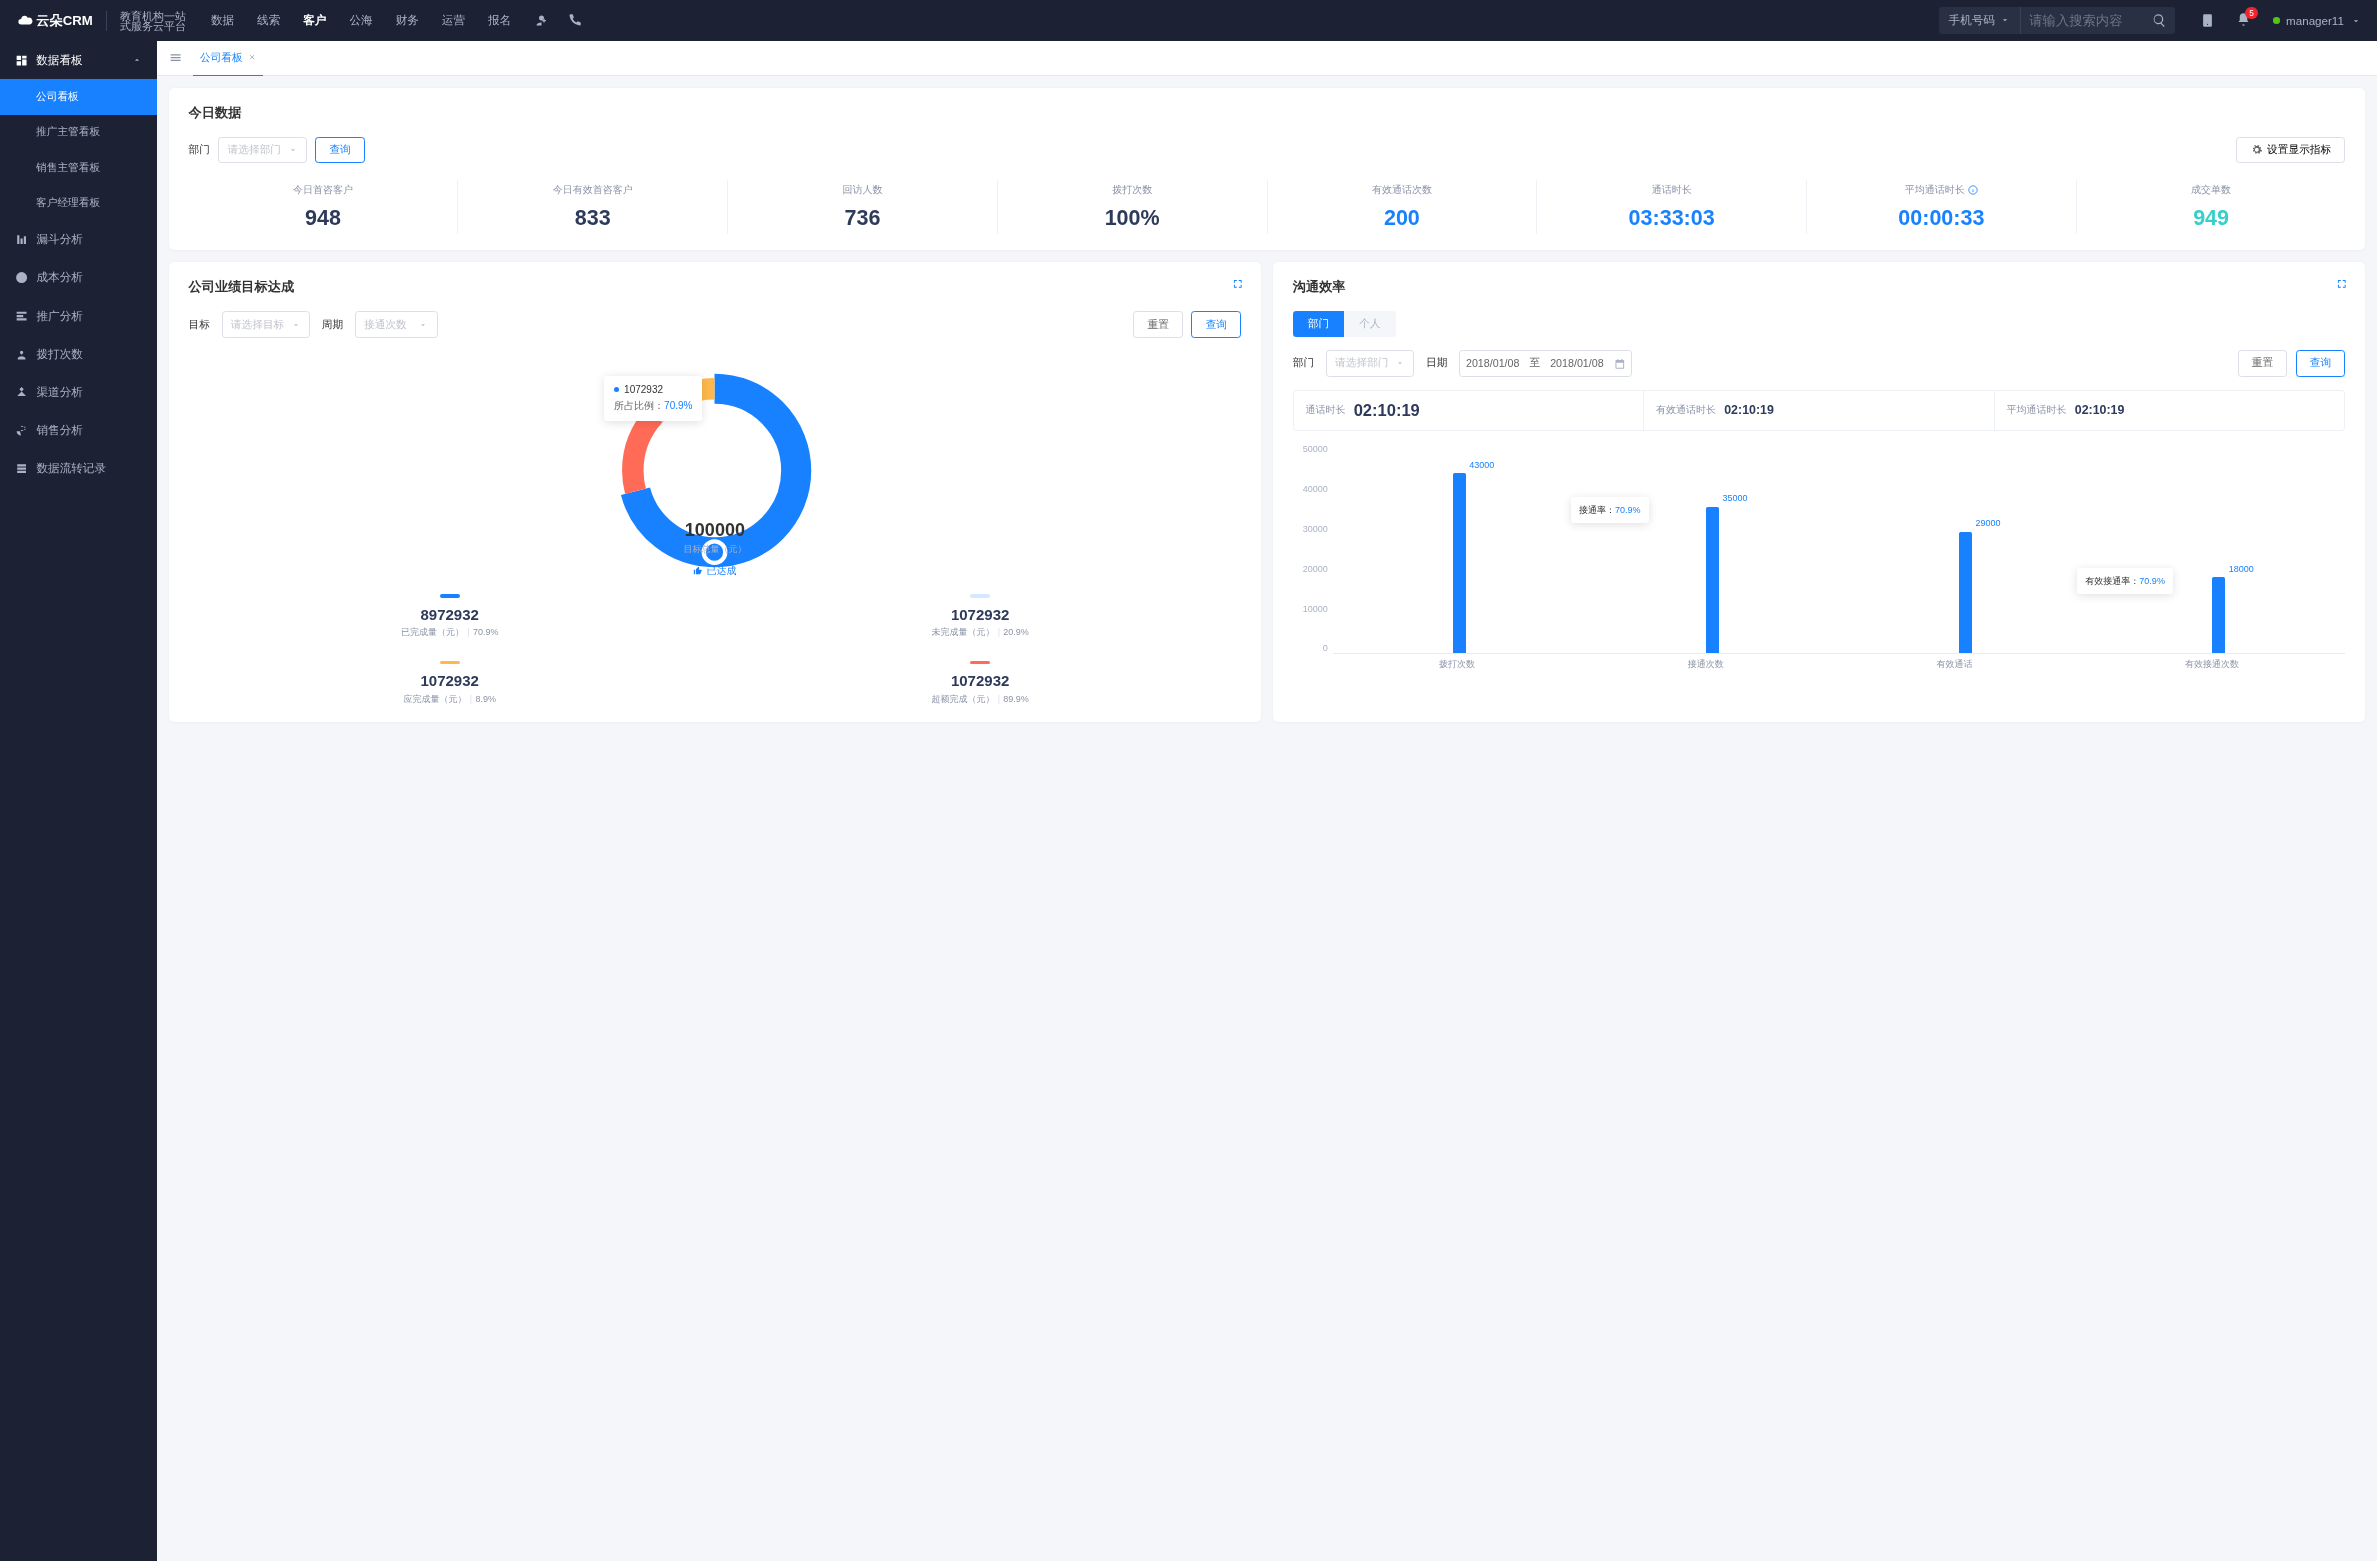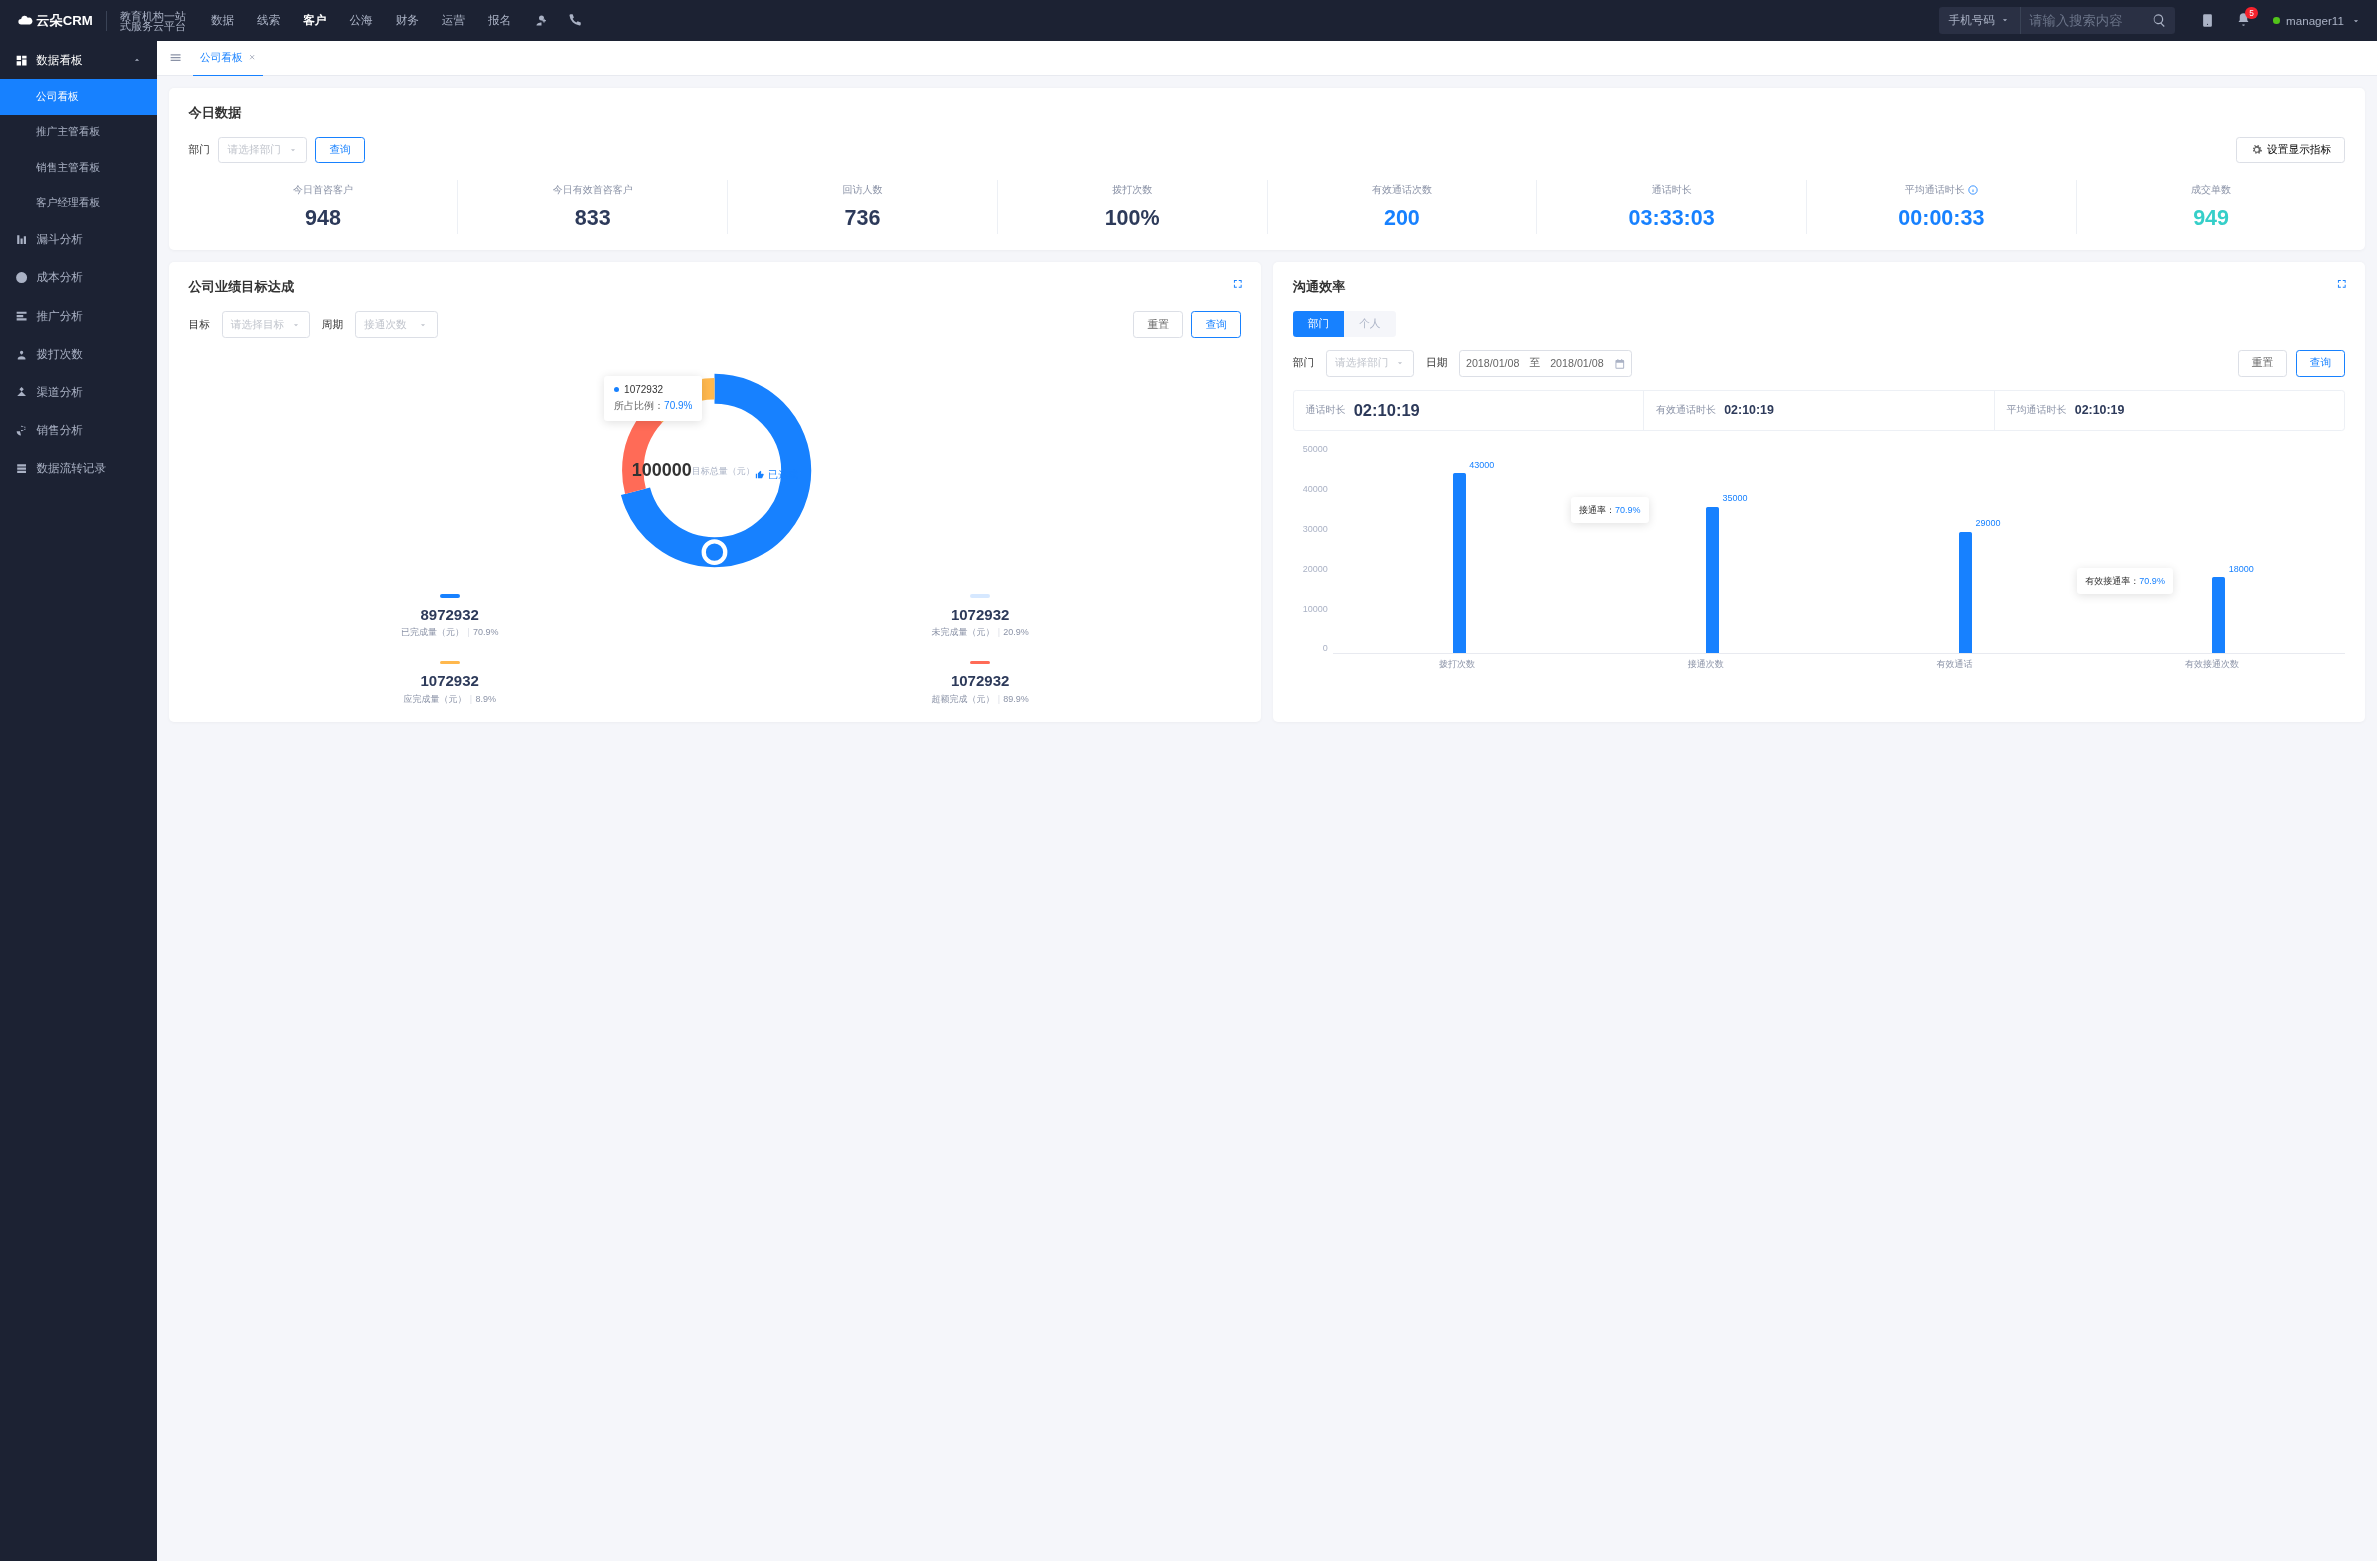--- a/index.html
+++ b/index.html
@@ -72,21 +72,21 @@
 .c-cyan { color: #36cfc9; }
 
 .two-col { display: flex; gap: 11.6px; align-items:stretch; }
 .two-col > .card { flex: 1; position: relative; min-height: 446px;}
 .expand-icon { position: absolute; top: 16.5px; right: 18px; width: 11.6px; height: 11.6px; fill: #1781ff; cursor: pointer; }
 
 .filters { display: flex; align-items: center; gap: 11.6px; flex-wrap: wrap; }
 .filters .right-group{ margin-left:auto; display:flex; gap:8.3px;}
 
 .donut-wrap { position: relative; width: 215px; height: 215px; margin: 25px auto 16.5px; }
-.donut-center { position: absolute; inset: 0; display: flex; flex-direction: row; align-items: center; justify-content: center; }
+.donut-center { position: absolute; inset: 0; display: flex; flex-direction: column; align-items: center; justify-content: flex-end; }
 .donut-center .big { font-size: 18px; font-weight: 700; color: #333; }
 .donut-center .sub { font-size: 9px; color: #aab2c5; margin-top:1.7px;}
 .donut-center .status { margin-top: 8.3px; color: #1781ff; font-size: 10px; display:flex; align-items:center; gap:3.3px;}
 .donut-center .status svg{width:10px;height:10px;fill:#1781ff;}
 .tooltip { position: absolute; top: 13.2px; left: -3.3px; background: #fff; border-radius: 3.3px; box-shadow: 0 1.7px 10px rgba(0,0,0,.12); padding: 8.3px 10px; font-size: 10px; }
 .tooltip .t-row1{display:flex; align-items:center; gap:5px; margin-bottom:3.3px;}
 .tooltip .dot{width:5px;height:5px;border-radius:50%; background:#1781ff;}
 .tooltip .t-row2{color:#666;}
 .tooltip .pct{color:#1781ff;}
 

